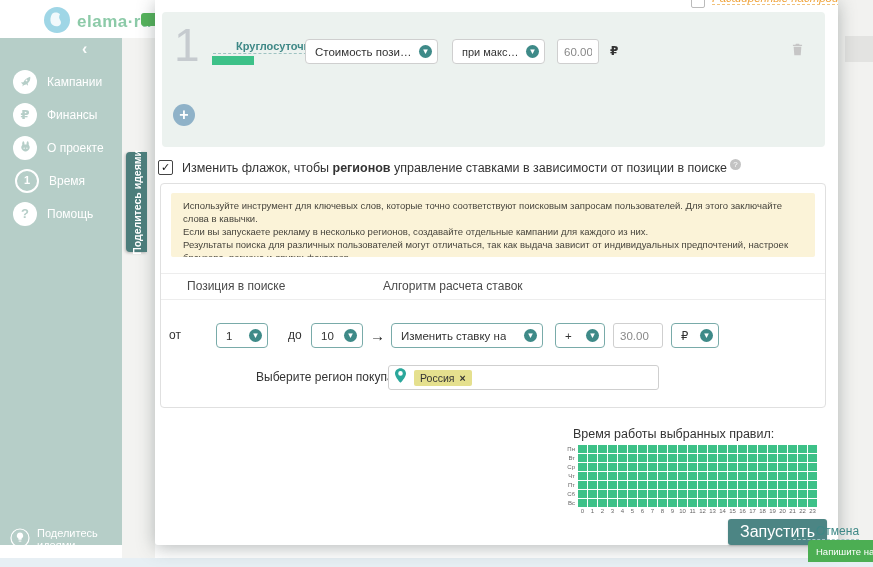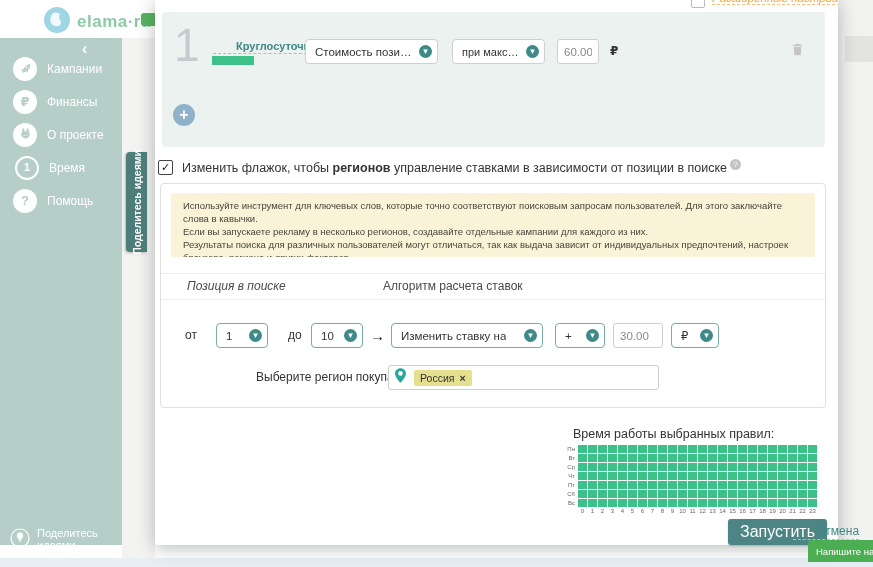--- a/index.html
+++ b/index.html
@@ -14,21 +14,21 @@
 
   
   .bg-left{position:absolute;left:122px;top:38px;width:33px;height:520px;background:#f3f3f1;}
   .bg-right{position:absolute;left:838px;top:0;width:35px;height:558px;background:#f2f2f0;}
   .gray-block{position:absolute;left:845px;top:36px;width:28px;height:26px;background:#e3e3e1;}
   .bottom-strip{position:absolute;left:0;top:558px;width:873px;height:9px;background:#e7eff4;}
 
   
   .sidebar{position:absolute;left:0;top:38px;width:122px;height:507px;background:#b6cec8;}
   .collapse{position:absolute;left:82px;top:2px;color:rgba(255,255,255,.95);font-size:16px;font-weight:bold;cursor:pointer;}
-  .side-nav{position:absolute;left:0;top:14px;width:116px;}
+  .side-nav{position:absolute;left:0;top:27px;width:116px;}
   .side-item{height:33px;display:flex;align-items:center;padding-left:13px;gap:10px;cursor:pointer;}
   .side-icon{width:24px;height:24px;border-radius:50%;display:flex;align-items:center;justify-content:center;flex:0 0 24px;}
   .icon-filled{background:#fff;color:#b6cec8;}
   .icon-ring{background:transparent;border:2px solid #fff;color:#fff;width:20px;height:20px;flex:0 0 20px;margin-left:2px;}
   .side-icon .tglyph{font-size:13px;font-weight:bold;line-height:1;}
   .side-label{color:#fff;font-size:12px;}
   .share-bottom{position:absolute;left:10px;top:489px;display:flex;align-items:center;gap:7px;cursor:pointer;}
   .share-bottom span.txt{color:#fff;font-size:11px;border-bottom:1px dashed rgba(255,255,255,.8);padding-bottom:1px;}
 
   
@@ -80,24 +80,24 @@
   .help-badge{display:inline-flex;width:11px;height:11px;border-radius:50%;background:#c3c3c3;color:#fff;
               font-size:8px;align-items:center;justify-content:center;vertical-align:super;margin-left:3px;cursor:pointer;}
 
   
   .panel{position:absolute;left:5px;top:183px;width:666px;height:225px;border:1px solid #e0e0e0;border-radius:4px;
          box-sizing:border-box;background:#fff;}
   .info-box{position:absolute;left:10px;top:9px;width:644px;height:64px;box-sizing:border-box;background:#fbf3d8;
             border-radius:2px;padding:6px 12px;font-size:9.5px;line-height:13px;color:#46443c;overflow:hidden;}
   .tbl-head{position:absolute;left:0;top:89px;width:100%;height:25px;border-top:1px solid #ededed;border-bottom:1px solid #ededed;}
   .tbl-head span{position:absolute;top:0;line-height:25px;font-size:12px;color:#4a4a4a;}
-  .th1{left:26px;font-style:italic;} .th2{left:222px;}
+  .th1{left:26px;} .th2{left:222px;}
   .ctl{position:absolute;top:139px;}
   .lbl{font-size:12px;color:#333;line-height:25px;}
-  .lbl-from{left:24px;} .lbl-to{left:127px;}
+  .lbl-from{left:8px;} .lbl-to{left:127px;}
   .sel-from{left:55px;width:52px;} .sel-to{left:150px;width:52px;}
   .arrow{left:209px;font-size:15px;line-height:25px;color:#222;}
   .sel-alg{left:230px;width:152px;}
   .sel-op{left:394px;width:50px;}
   .inp-amt{left:452px;width:50px;position:absolute;top:139px;}
   .sel-cur{left:510px;width:48px;}
   .region-label{position:absolute;left:95px;top:186px;font-size:12px;color:#333;}
   .region-input{position:absolute;left:227px;top:181px;width:271px;height:25px;box-sizing:border-box;
                 border:1px solid #cfcfcf;border-radius:3px;background:#fff;display:flex;align-items:center;
                 padding:0 6px;gap:8px;cursor:text;}

